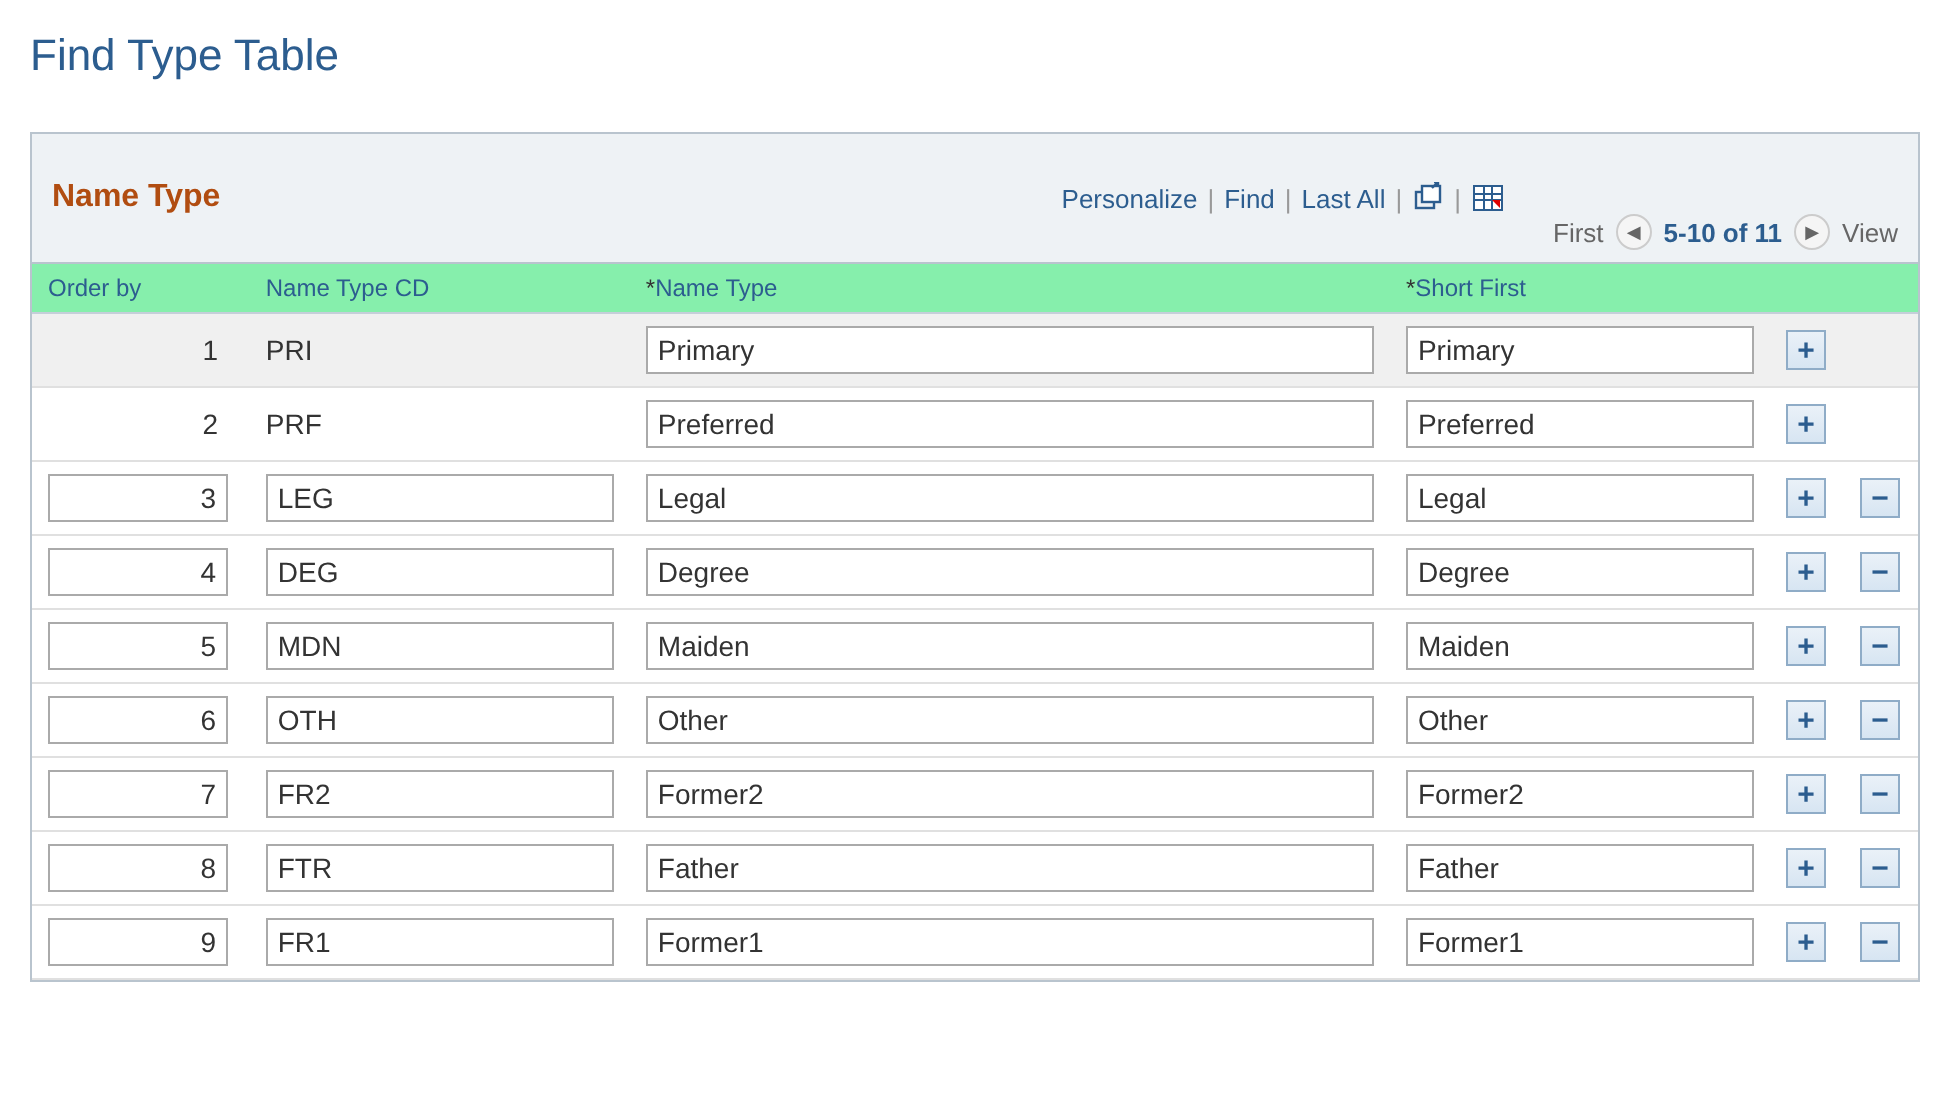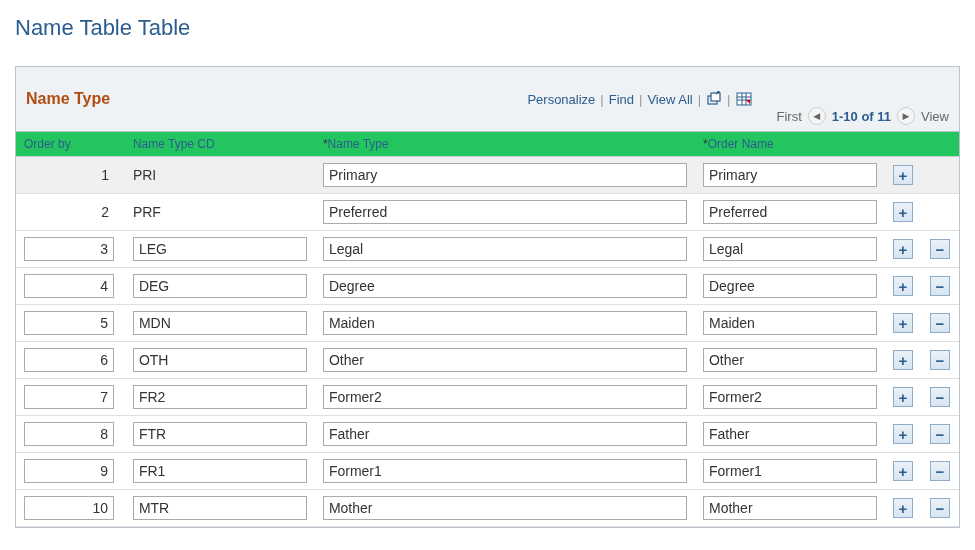--- a/index.html
+++ b/index.html
@@ -30,21 +30,21 @@
       font-size: 9px; color: #666; cursor: pointer;
     }
     .popup-icon, .grid-icon {
       width: 16px; height: 16px;
       display: inline-flex; align-items: center; justify-content: center;
       cursor: pointer;
     }
     .popup-icon svg, .grid-icon svg { width: 16px; height: 16px; }
     table { width: 100%; border-collapse: collapse; }
     th {
-      background: #22c55e;
+      background: #86efac;
       color: #2c5d8f;
       text-align: left;
       padding: 5px 8px;
       font-weight: normal;
       font-size: 12px;
       border-bottom: 1px solid #c5cfd9;
       white-space: nowrap;
     }
     th a { color: #2c5d8f; text-decoration: none; cursor: pointer; }
     td {
@@ -84,31 +84,31 @@
       color: #2c5d8f;
       font-size: 15px;
       font-weight: bold;
       line-height: 1;
     }
     .required-mark { color: #333; }
   </style>
 </head>
 <body>
 
-<h1 class="page-title">Name Table Table</h1>
+<h1 class="page-title">Find Type Table</h1>
 
 <div class="grid-container">
   <div class="grid-header">
     <span class="grid-title">Name Type</span>
     <div class="grid-controls">
       <a>Personalize</a>
       <span class="sep">|</span>
       <a>Find</a>
       <span class="sep">|</span>
-      <a>View All</a>
+      <a>Last All</a>
       <span class="sep">|</span>
       <span class="popup-icon">
         <svg viewBox="0 0 16 16">
             <rect x="2" y="5" width="9" height="8" fill="none" stroke="#2c5d8f" stroke-width="1.2"></rect>
             <rect x="5" y="2" width="9" height="8" fill="#fff" stroke="#2c5d8f" stroke-width="1.2"></rect>
             <path d="M10 3 L13 0 M13 0 h-2 M13 0 v2" stroke="#2c5d8f" stroke-width="1.2" fill="none"></path>
           </svg>
       </span>
       <span class="sep">|</span>
       <span class="grid-icon">
@@ -117,34 +117,34 @@
             <line x1="1" y1="6" x2="15" y2="6" stroke="#2c5d8f" stroke-width="1"></line>
             <line x1="1" y1="9" x2="15" y2="9" stroke="#2c5d8f" stroke-width="1"></line>
             <line x1="6" y1="2" x2="6" y2="14" stroke="#2c5d8f" stroke-width="1"></line>
             <line x1="10" y1="2" x2="10" y2="14" stroke="#2c5d8f" stroke-width="1"></line>
             <path d="M10 9 L14 13 L14 9 Z" fill="#d00"></path>
           </svg>
       </span>
       <div class="nav-controls">
         <span class="nav-text">First</span>
         <span class="arrow-btn">◀</span>
-        <span class="nav-range">1-10 of 11</span>
+        <span class="nav-range">5-10 of 11</span>
         <span class="arrow-btn">▶</span>
         <span class="nav-text">View</span>
       </div>
     </div>
   </div>
 
   <table>
     <thead>
       <tr>
         <th class="col-order"><a>Order by</a></th>
         <th class="col-cd"><a>Name Type CD</a></th>
         <th class="col-nametype"><span class="required-mark">*</span><a>Name Type</a></th>
-        <th class="col-shortname"><span class="required-mark">*</span><a>Order Name</a></th>
+        <th class="col-shortname"><span class="required-mark">*</span><a>Short First</a></th>
         <th class="col-btn"></th>
         <th class="col-btn"></th>
       </tr>
     </thead>
     <tbody id="grid-body">
         <tr>
           <td>
             <span class="static-order">1</span>
           </td>
           <td>
@@ -216,23 +216,15 @@
           <td><span class="row-btn">−</span></td>
         </tr>
         <tr>
           <td><input type="text" class="order-input" value="9" style=""></td>
           <td><input type="text" value="FR1" style=""></td>
           <td><input type="text" value="Former1" style=""></td>
           <td><input type="text" value="Former1" style=""></td>
           <td><span class="row-btn">+</span></td>
           <td><span class="row-btn">−</span></td>
         </tr>
-        <tr>
-          <td><input type="text" class="order-input" value="10" style=""></td>
-          <td><input type="text" value="MTR" style=""></td>
-          <td><input type="text" value="Mother" style=""></td>
-          <td><input type="text" value="Mother" style=""></td>
-          <td><span class="row-btn">+</span></td>
-          <td><span class="row-btn">−</span></td>
-        </tr>
       </tbody>
   </table>
 </div>
 
 </body></html>

